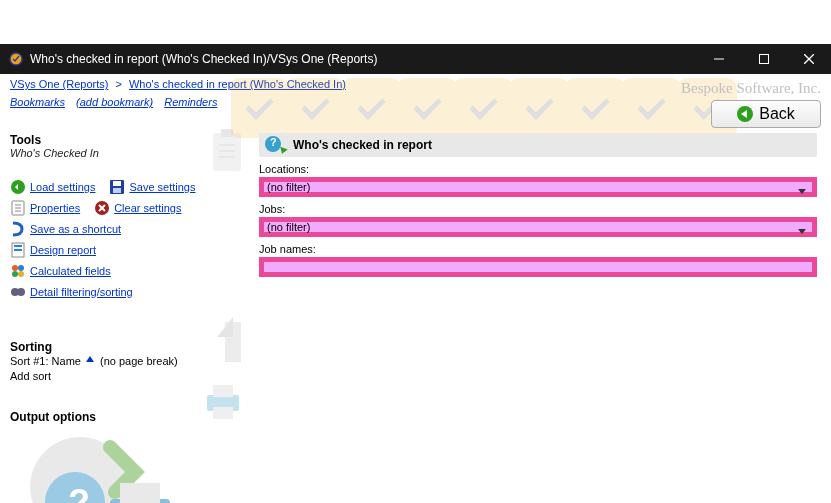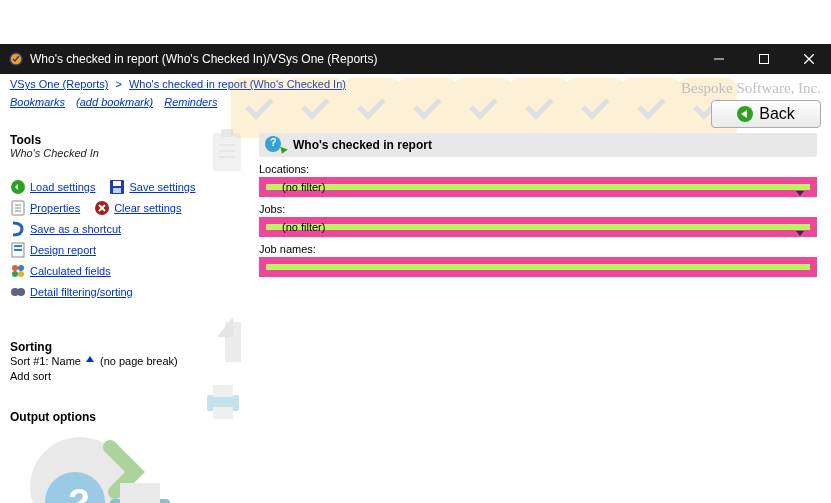--- a/index.html
+++ b/index.html
@@ -49,21 +49,21 @@
   .deco-big { position:absolute; bottom:-10px; left:20px; width:160px; height:130px; opacity:0.55;}
 
   
   .panel-head { background: #e8e8e8; height: 24px; display: flex; align-items: center; padding: 0 6px; font-weight: bold; font-size: 12px; border-radius: 2px; margin-bottom: 6px;}
   .panel-head .pico { width:22px; height:22px; margin-right:6px; position:relative;}
   .panel-head .pico .circ{position:absolute;left:0;top:2px;width:16px;height:16px;border-radius:50%;background:#36a0d0;}
   .panel-head .pico .q{position:absolute;left:5px;top:2px;color:#fff;font-size:11px;font-weight:bold;}
   .panel-head .pico .arr{position:absolute;right:0;bottom:2px;width:0;height:0;border-left:4px solid transparent;border-right:4px solid transparent;border-top:6px solid #2ea020; transform:rotate(20deg);}
 
   .form-label { margin-top: 6px; margin-bottom: 2px; }
-  .combo, .txtfield { width: 100%; height: 20px; border: 7px solid #ec4899; background: #bef264; font-size: 11px; padding: 0 16px; display:flex; align-items:center; position:relative;}
+  .combo, .txtfield { width: 100%; height: 20px; border: 5px solid #ec4899; background: #f0abfc; font-size: 11px; padding: 0 3px; display:flex; align-items:center; position:relative;}
   .combo::after { content:''; position:absolute; right:6px; top:7px; border-left:4px solid transparent; border-right:4px solid transparent; border-top:5px solid #333;}
   
   .print-btn { position: absolute; bottom: 10px; right: 14px; width: 120px; height: 24px; border: 1px solid #888; background: linear-gradient(#fff,#eee); display:flex; align-items:center; justify-content:center; font-size:12px; cursor:pointer;}
   .print-btn .u { text-decoration: underline; }
   .print-btn .pi { width:14px;height:14px;margin-right:6px;}
 
   a { cursor: pointer; }
 </style>
 </head>
 <body>

